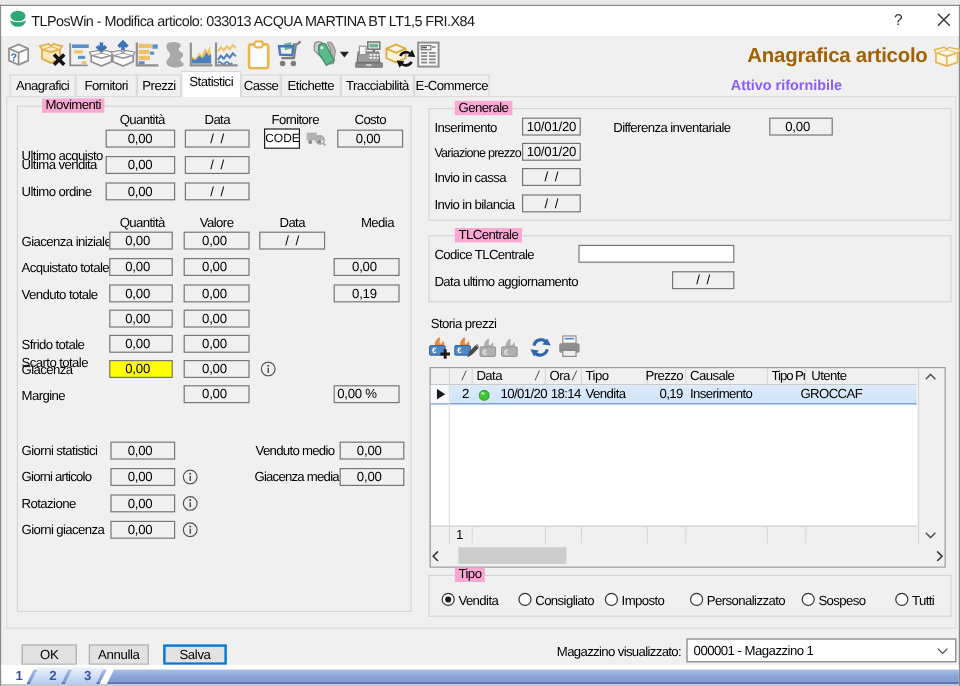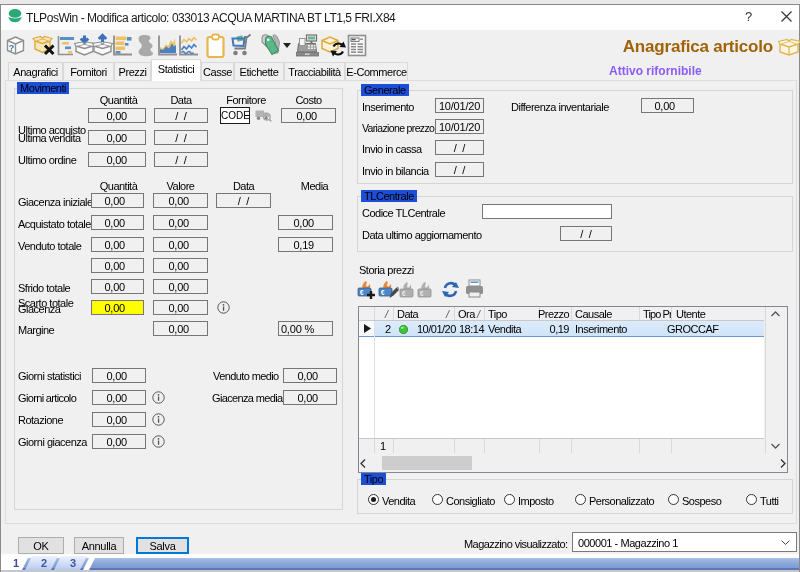--- a/index.html
+++ b/index.html
@@ -4,21 +4,21 @@
 <style>
 * { margin:0; padding:0; box-sizing:border-box; }
 html,body { width:800px; height:572px; overflow:hidden; background:#f0f0f0; font-family:"Liberation Sans", sans-serif; }
 .abs { position:absolute; }
 .fb { position:absolute; height:15px; background:#f0f0f0; border:1px solid #767676; font-size:11px; line-height:14px; text-align:right; padding-right:18px; color:#000; letter-spacing:-0.2px; }
 .fbw { background:#ffffff; }
 .fbc { text-align:center; padding-right:0; }
 .lbl { position:absolute; font-size:11px; color:#000; white-space:nowrap; letter-spacing:-0.5px; }
 .hdr { position:absolute; font-size:11px; color:#000; text-align:center; white-space:nowrap; letter-spacing:-0.5px; }
 .grp { position:absolute; border:1px solid #d5d5d5; }
-.grplabel { position:absolute; font-size:11px; color:#000; background:#1d4ed8; padding:0 3px; z-index:2; letter-spacing:-0.45px; }
+.grplabel { position:absolute; font-size:11px; color:#000; background:#f9a8d4; padding:0 3px; z-index:2; letter-spacing:-0.45px;margin-left:18px; }
 .tab { position:absolute; top:62px; height:19px; background:#f0f0f0; border:1px solid #d9d9d9; border-bottom:none; font-size:11px; text-align:center; color:#000; padding-top:3px; letter-spacing:-0.45px; }
 .tab.active { top:59px; height:22px; background:#ffffff; z-index:5; }
 .btn { position:absolute; height:17px; background:#e1e1e1; border:1px solid #adadad; font-size:11px; text-align:center; padding-top:2px; color:#000; letter-spacing:-0.3px; }
 .btn.def { border:2px solid #0078d7; padding-top:1px; }
 .radio { position:absolute; width:11px; height:11px; border:1px solid #333333; border-radius:50%; background:#ffffff; }
 .radio.sel::after { content:""; position:absolute; left:2px; top:2px; width:5px; height:5px; border-radius:50%; background:#1a1a1a; }
 .gl { position:absolute; background:#d9d9d9; }
 </style>
 </head>
 <body>

